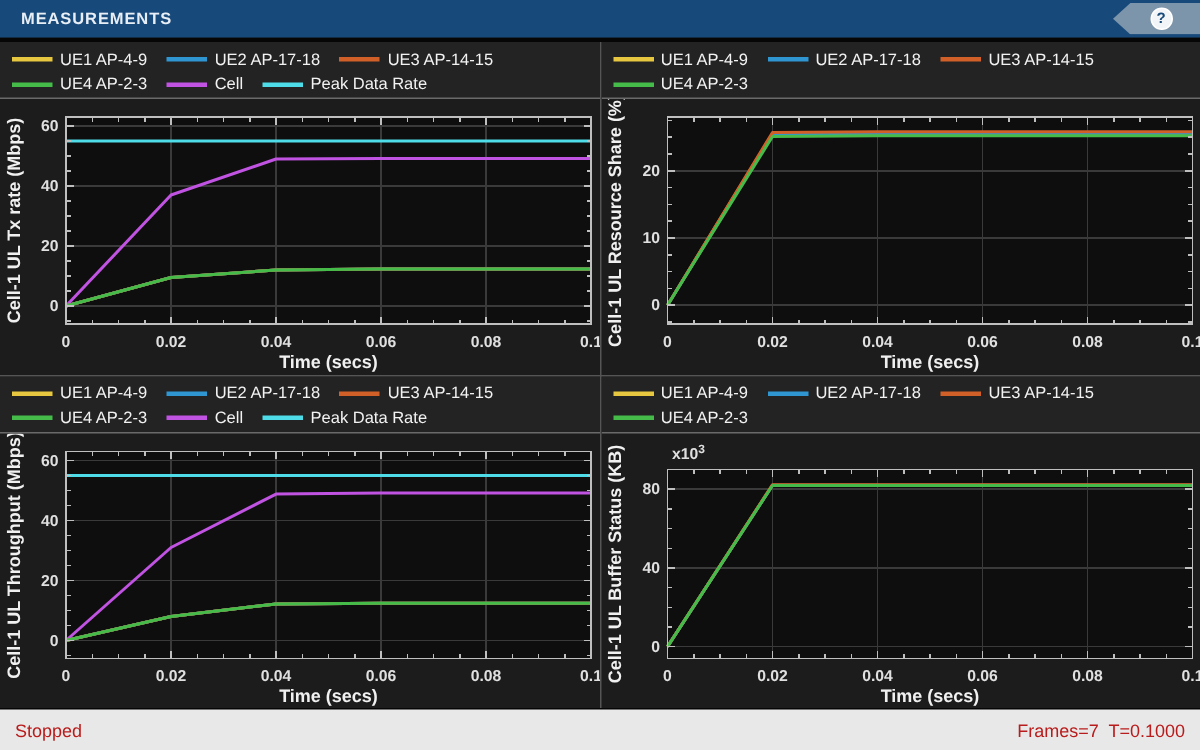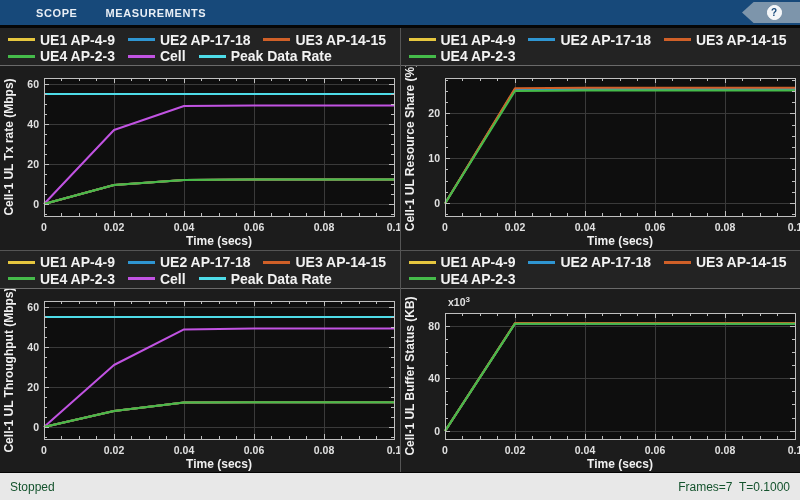--- a/index.html
+++ b/index.html
@@ -16,35 +16,34 @@
                  font-size:10px; font-weight:700; display:flex; align-items:center; justify-content:center; margin-left:6px; }
   .toolbar-strip { height:3px; background:#060606; flex:none; }
 
   
   .content { flex:1; display:grid; grid-template-columns:1fr 1fr; grid-template-rows:1fr 1fr; gap:1px; background:#555555; overflow:hidden; }
   .quadrant { background:#1c1c1c; display:flex; flex-direction:column; overflow:hidden; }
   .legend { flex:none; height:38px; background:#232323; border-bottom:1px solid #6a6a6a; padding:3px 0 0 8px; display:flex; flex-direction:column; justify-content:space-evenly; }
   .leg-row { display:flex; align-items:center; height:16px; }
   .leg-item { display:flex; align-items:center; margin-right:13px; }
   .leg-swatch { display:inline-block; width:27px; height:3px; margin-right:5px; flex:none; }
-  .leg-label { color:#f2f2f2; font-size:14px; font-weight:700; white-space:nowrap; }
+  .leg-label { color:#f2f2f2; font-size:11px; font-weight:400; white-space:nowrap; }
   .plot { flex:1; position:relative; overflow:hidden; }
   .plot svg { display:block; }
 
   
   .statusbar { height:28px; background:#e8e8e8; border-top:1px solid #050505; flex:none; display:flex; align-items:center; justify-content:space-between; padding:0 10px; }
-  .status-text { color:#14532d; font-size:12px; white-space:pre; }
+  .status-text { color:#b91c1c; font-size:12px; white-space:pre; }
 </style>
 </head>
 <body>
 
 <div class="window">
 
   <div class="toolbar">
-    <div class="tab first">SCOPE</div>
     <div class="tab">MEASUREMENTS</div>
     <div class="help-wrap">
       <div class="help-circle">?</div>
     </div>
   </div>
   <div class="toolbar-strip"></div>
 
   <div class="content">
     <section class="quadrant">
       <div class="legend">

